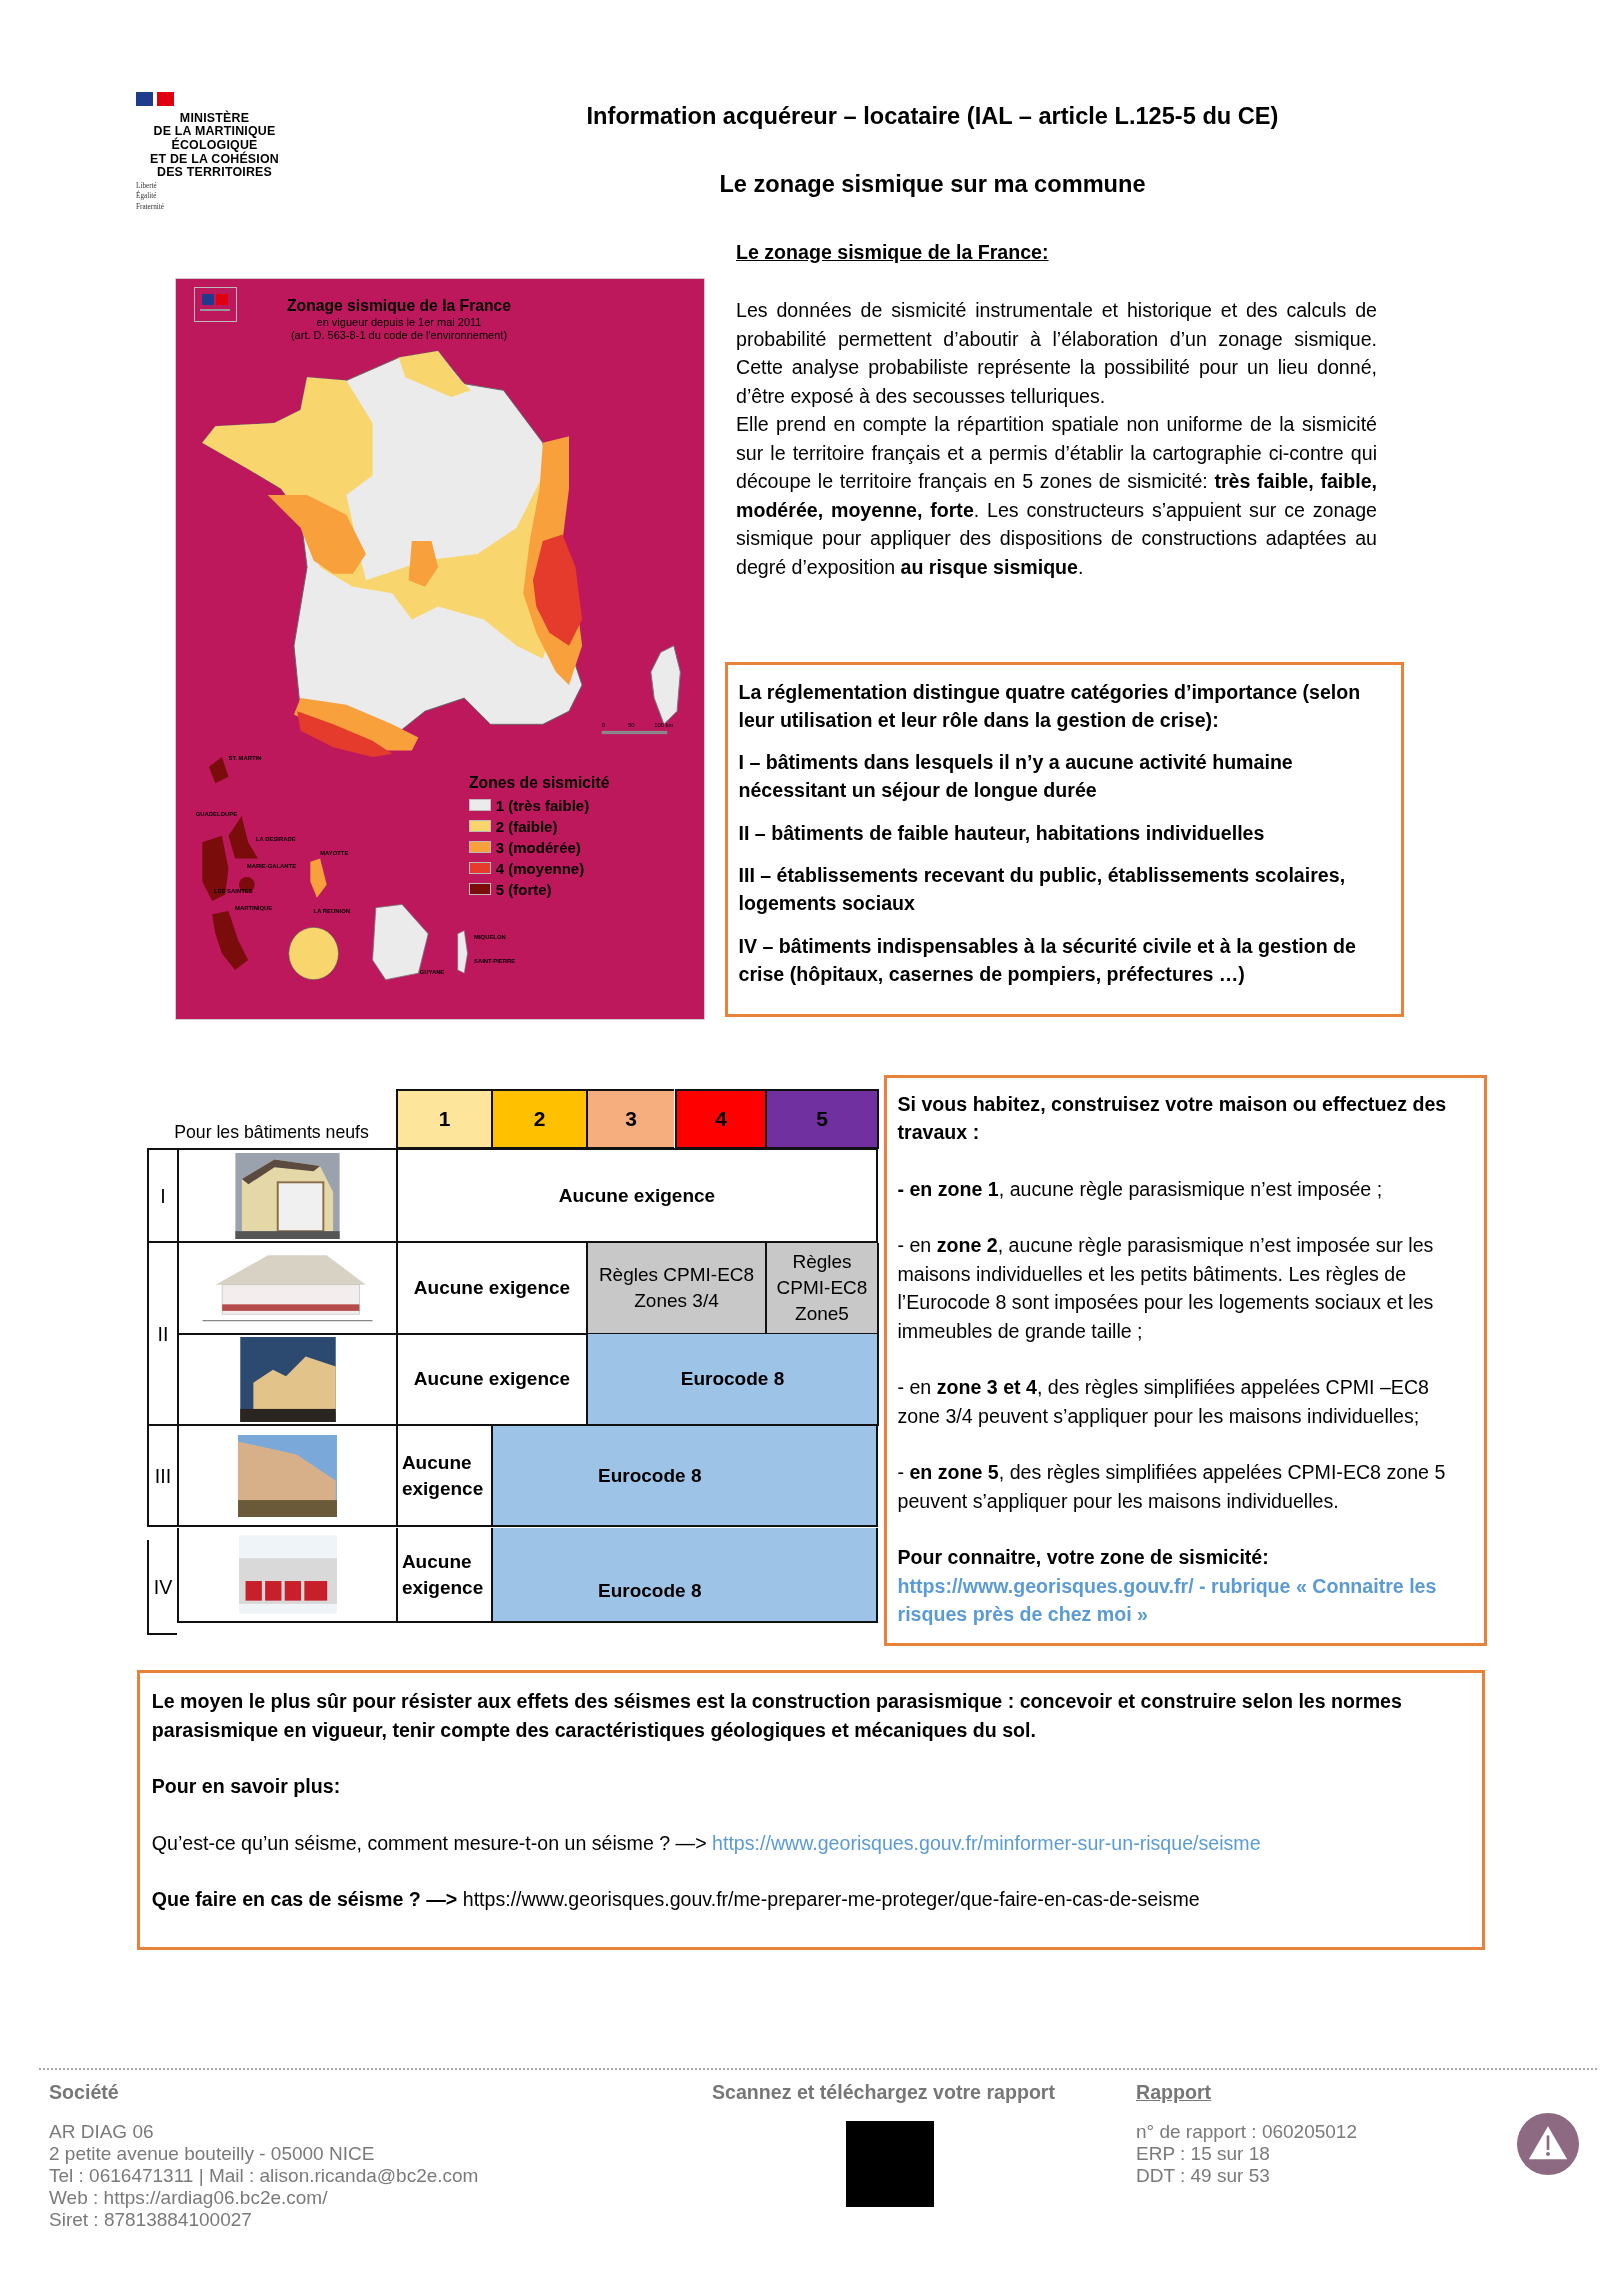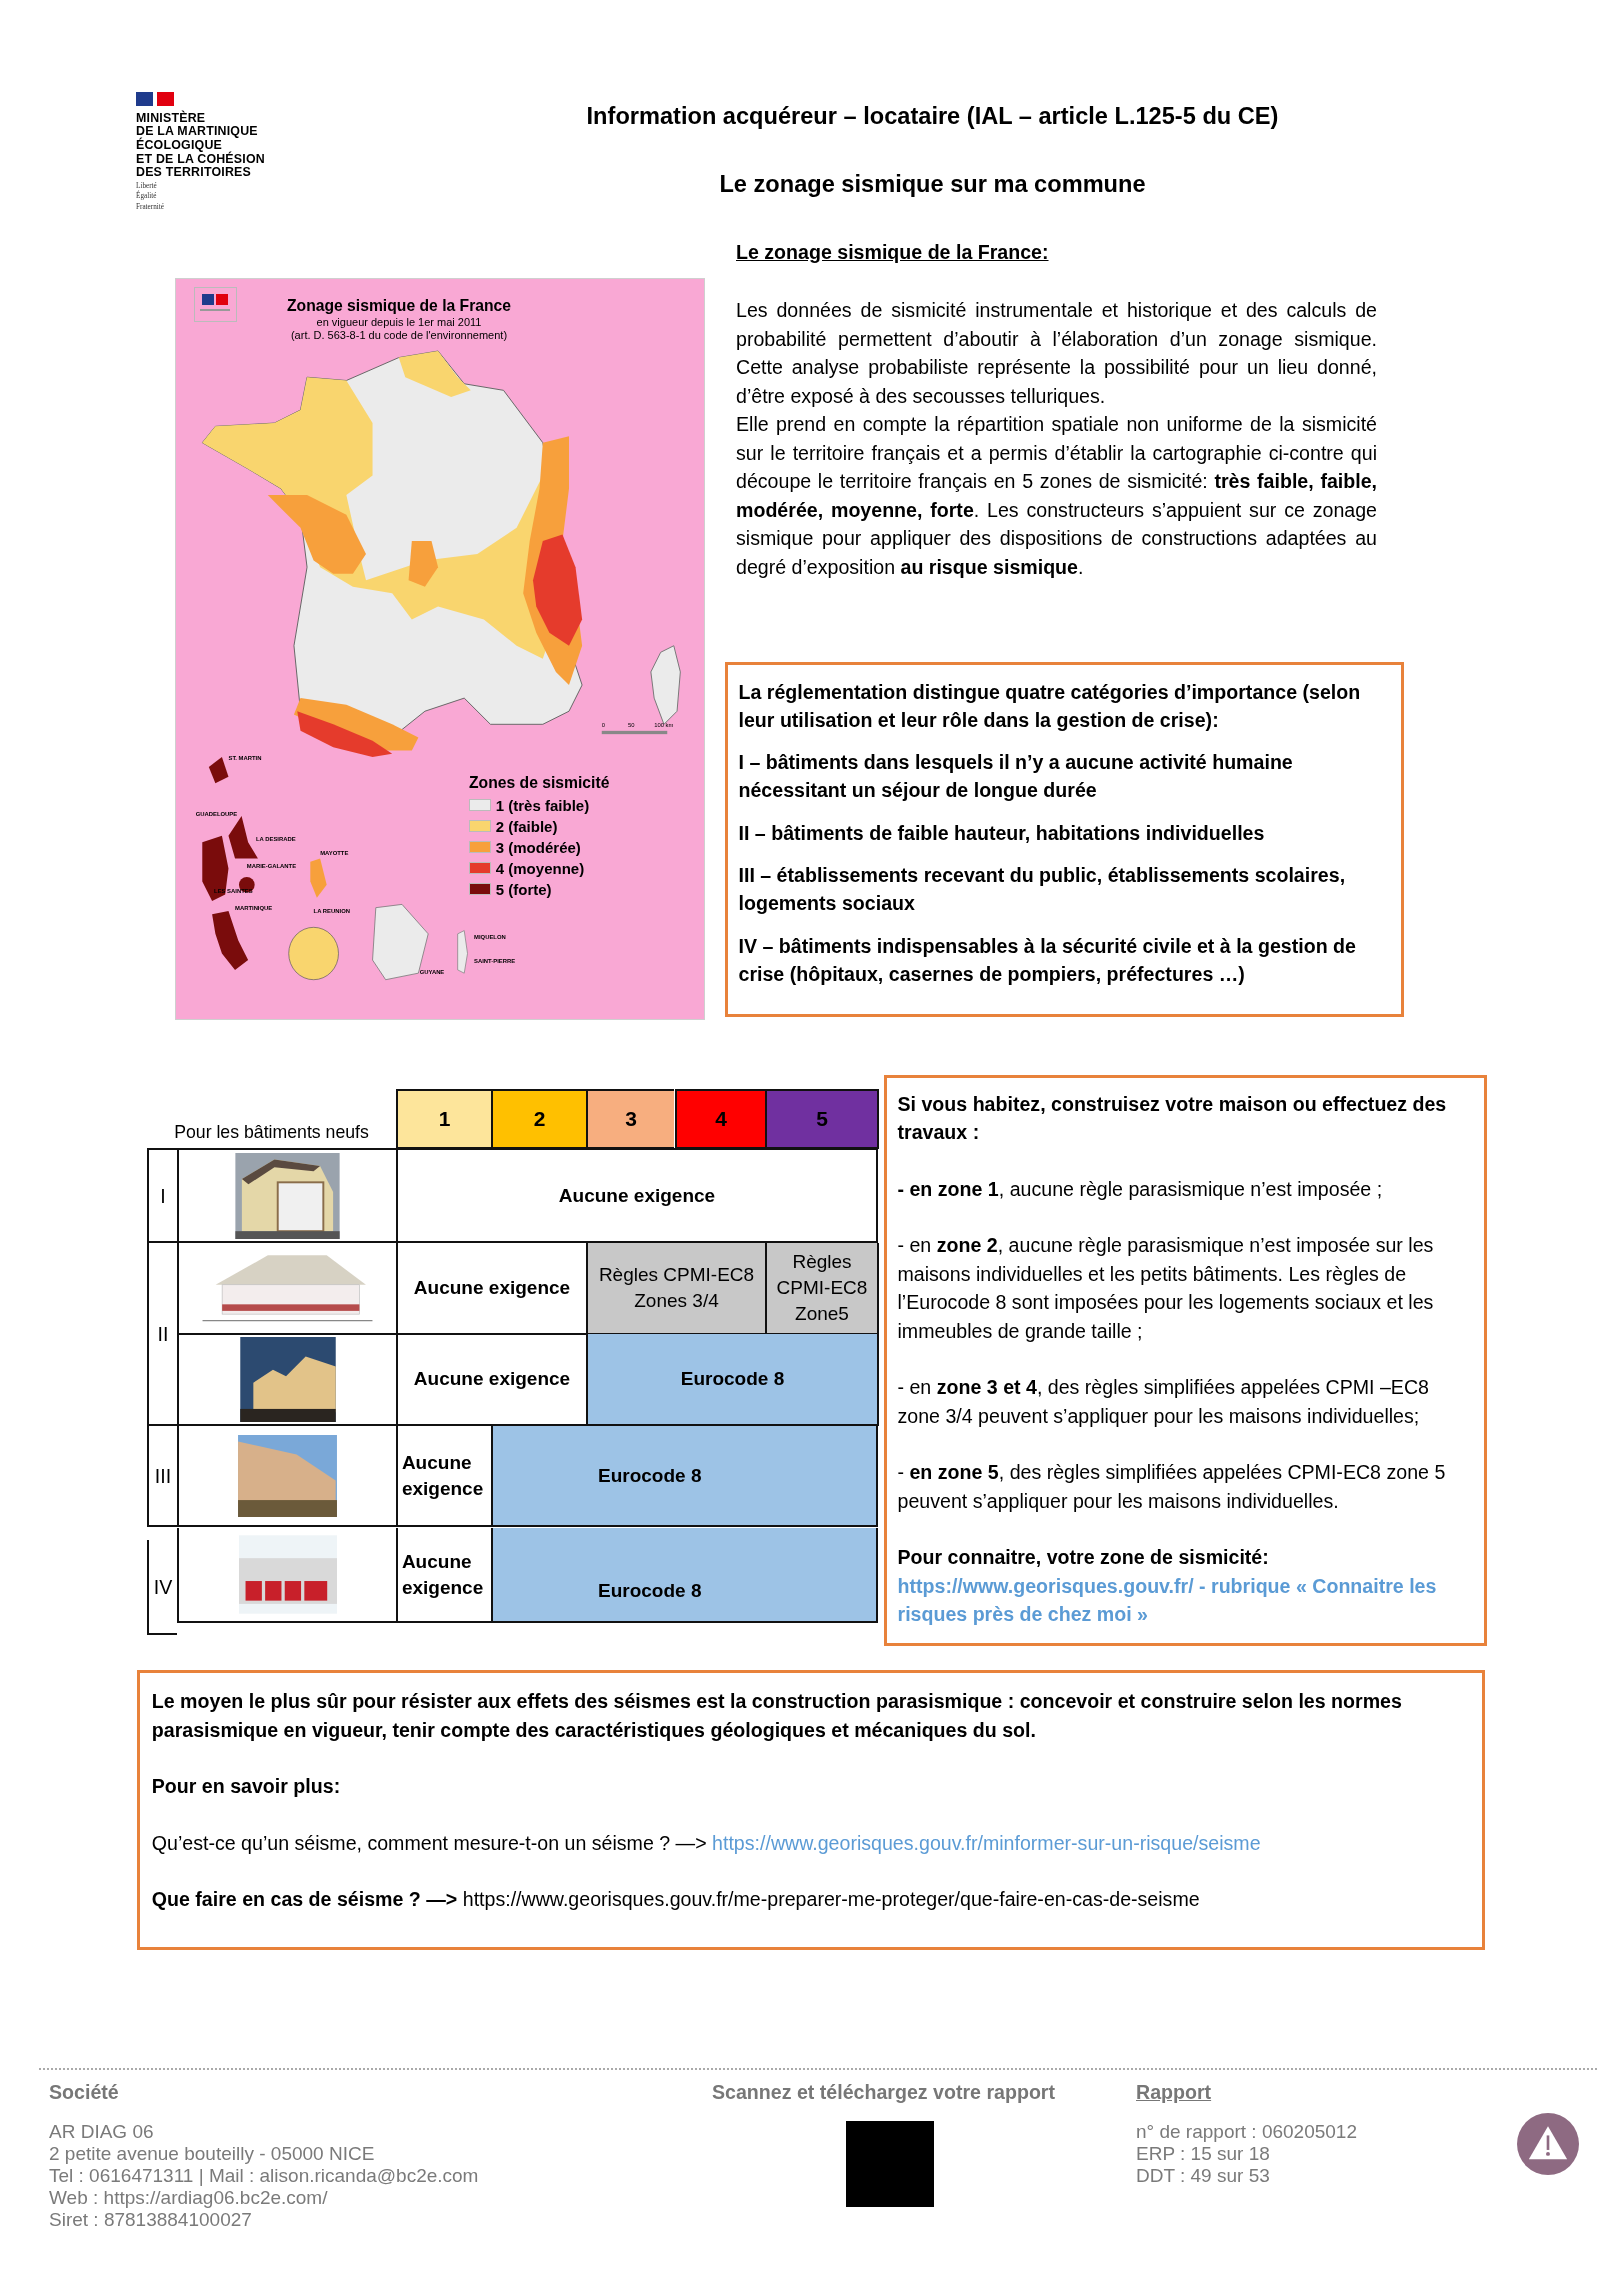--- a/index.html
+++ b/index.html
@@ -5,28 +5,28 @@
   html, body { margin:0; padding:0; background:#fff; }
   body { width:1623px; height:2295px; position:relative; overflow:hidden; font-family:"Liberation Sans", sans-serif; color:#000; }
   .abs { position:absolute; }
 
   
   #logo { left:136px; top:92px; width:157px; }
   .flag { width:38px; height:14.4px; position:relative; margin-bottom:5.2px; }
   .flag .b { position:absolute; left:0; top:0; width:17px; height:14.4px; background:#1f3b8c; }
   .flag .w { position:absolute; left:17px; top:0; width:3.9px; height:14.4px; background:#fff; }
   .flag .r { position:absolute; left:21px; top:0; width:17px; height:14.4px; background:#e1000f; }
-  .min-line { font-size:12.4px; font-weight:bold; line-height:13.7px; letter-spacing:0.2px; }
+  .min-line { font-size:12.4px; font-weight:bold; line-height:13.7px; letter-spacing:0.2px;text-align:center; }
   .motto { font-family:"Liberation Serif", serif; font-size:7.2px; line-height:7.9px; color:#333; margin-top:2.6px; }
 
   #doc-title { left:458px; top:103px; width:949px; text-align:center; font-size:23.6px; font-weight:bold; }
   #doc-subtitle { left:458px; top:171px; width:949px; text-align:center; font-size:23.6px; font-weight:bold; }
 
   
-  #map-frame { left:175px; top:278px; width:528px; height:740px; border:1.3px solid #cfcfcf; background:#f9a8d4; overflow:hidden; }
+  #map-frame { left:175px; top:278px; width:528px; height:740px; border:1.3px solid #cfcfcf; background:#be185d; overflow:hidden; }
   #map-logo { left:18.3px; top:7.9px; width:41px; height:33px; border:0.7px solid #bbb; }
   #map-title { left:79px; top:18.3px; width:288px; text-align:center; font-size:15.7px; font-weight:bold; }
   #map-sub1 { left:79px; top:37px; width:288px; text-align:center; font-size:11px; }
   #map-sub2 { left:79px; top:50px; width:288px; text-align:center; font-size:11px; }
   #legend { left:293px; top:495px; width:170px; }
   #legend .lt { font-size:15.7px; font-weight:bold; margin-bottom:2.6px; }
   #legend .li { display:flex; align-items:center; font-size:15px; font-weight:bold; height:21px; }
   #legend .sw { width:19.6px; height:10.5px; border:0.7px solid #bbb; margin-right:5.2px; }
 
   

